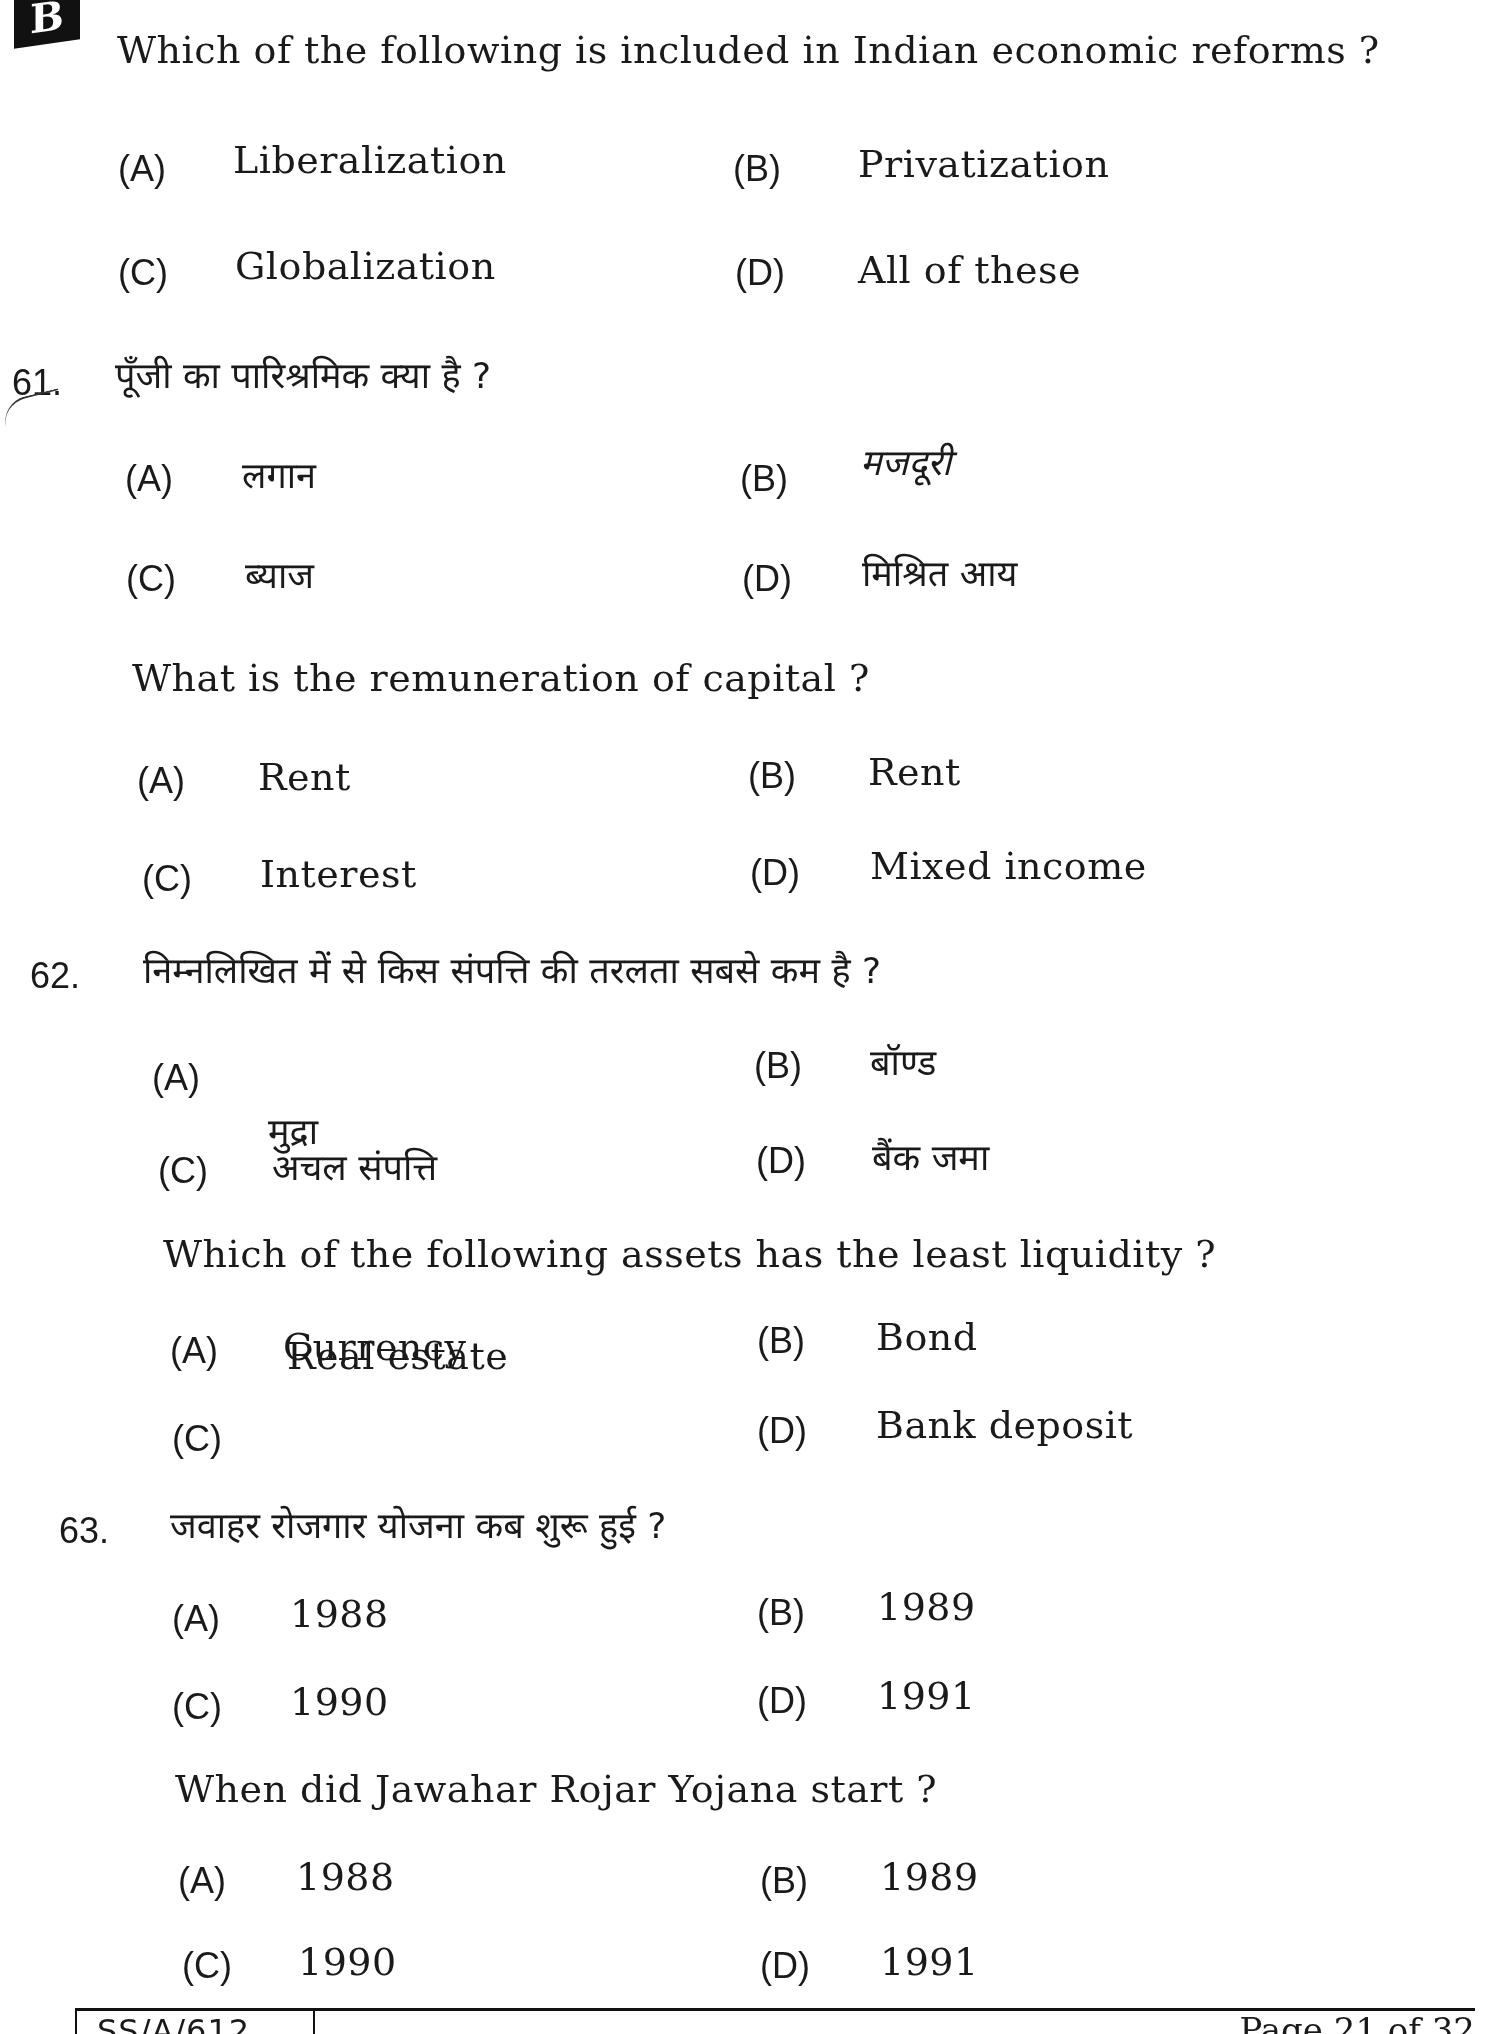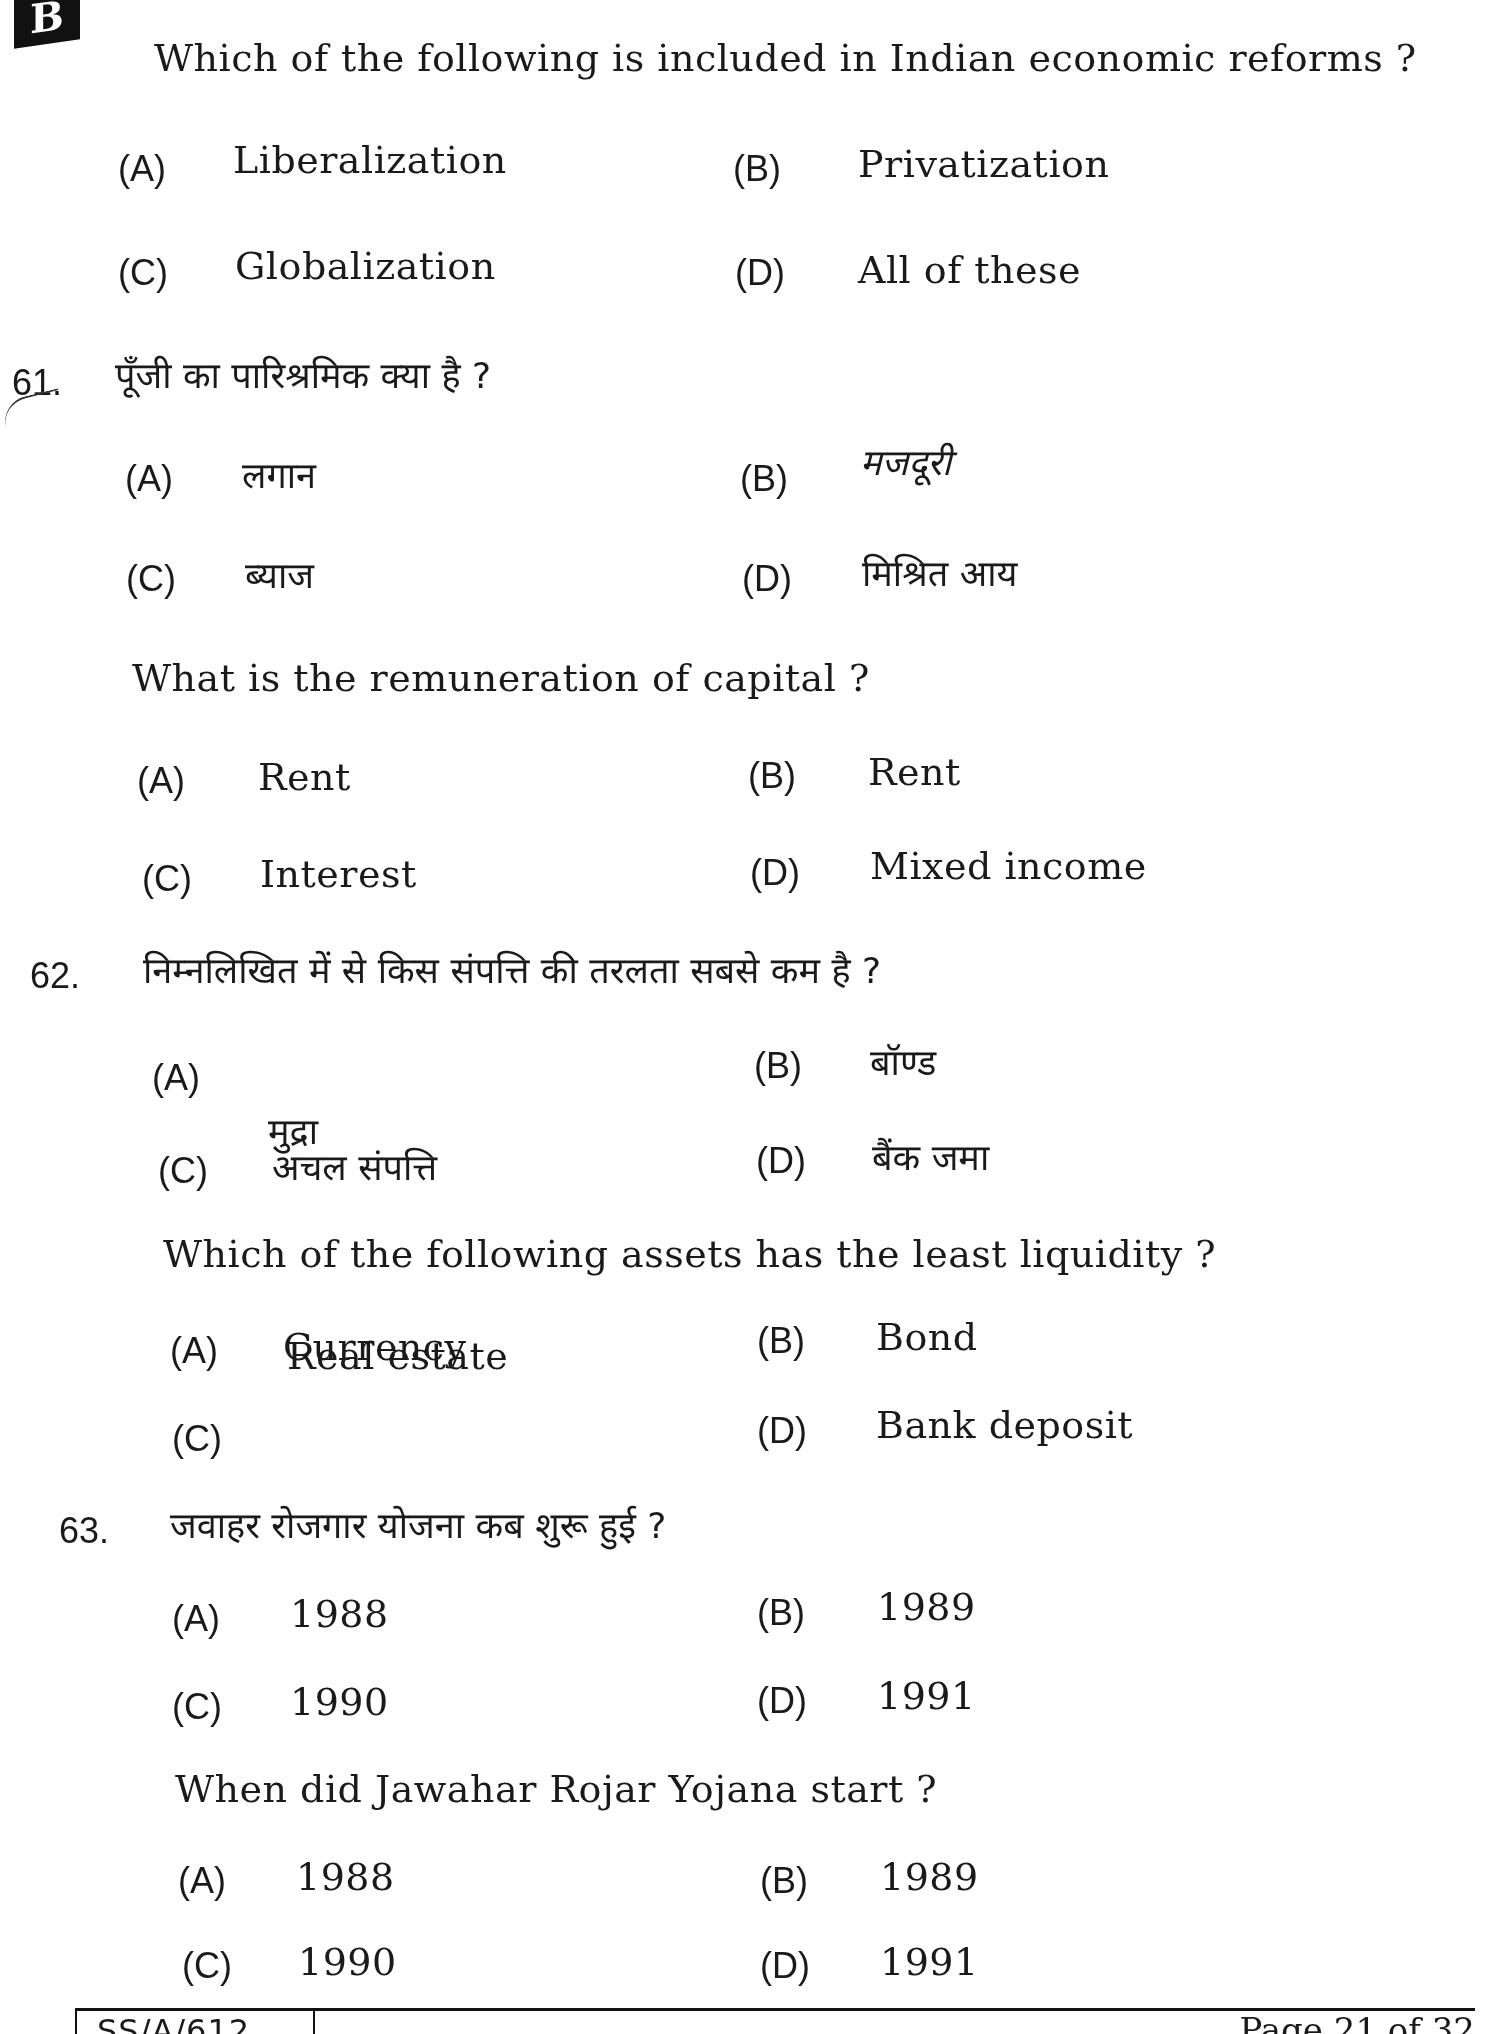--- a/index.html
+++ b/index.html
@@ -25,21 +25,21 @@
   .footer-box { position: absolute; left: 75px; top: 2008px; width: 240px; height: 40px;
     border-left: 2px solid #111; border-right: 2px solid #111; box-sizing: border-box; }
   .footer-code { position: absolute; left: 97px; top: 2012px; font-family: "DejaVu Sans", sans-serif; font-size: 32px; letter-spacing: 1px; }
   .footer-page { position: absolute; right: 30px; top: 2010px; font-family: "DejaVu Serif", serif; font-size: 34px; }
 </style>
 </head>
 <body>
 
 <div class="badge">B</div>
 
-<div class="abs en" style="left:117px;top:36px;margin-left:37px;">Which of the following is included in Indian economic reforms ?</div>
+<div class="abs en" style="left:117px;top:28px;">Which of the following is included in Indian economic reforms ?</div>
 <div class="abs lbl" style="left:118px;top:148px;">(A)</div>
 <div class="abs en" style="left:233px;top:138px;">Liberalization</div>
 <div class="abs lbl" style="left:733px;top:148px;">(B)</div>
 <div class="abs en" style="left:858px;top:142px;">Privatization</div>
 <div class="abs lbl" style="left:118px;top:252px;">(C)</div>
 <div class="abs en" style="left:235px;top:244px;">Globalization</div>
 <div class="abs lbl" style="left:735px;top:252px;">(D)</div>
 <div class="abs en" style="left:858px;top:248px;">All of these</div>
 
 <div class="abs num" style="left:12px;top:362px;">61.</div>

